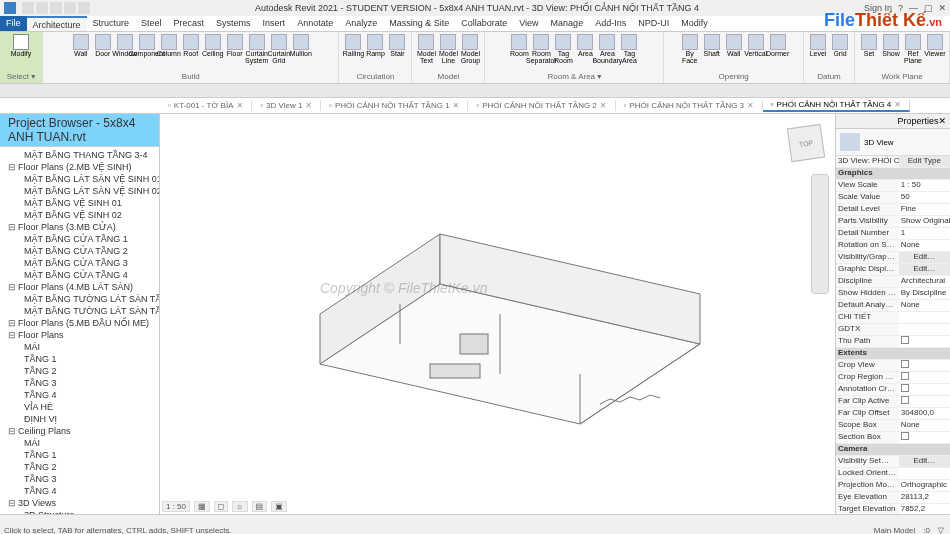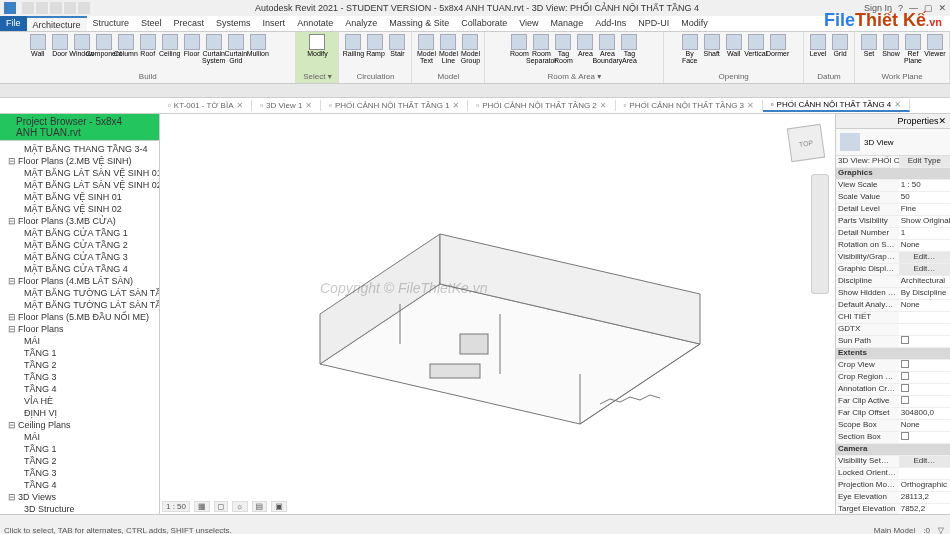--- a/index.html
+++ b/index.html
@@ -24,21 +24,21 @@
 .ribbon-group.modify { background: #d4e8c0; }
 .ribbon-group.modify .tool { width: 34px; }
 .ribbon-group.modify .tool .ico { background: #fff; border: 1px solid #888; }
 .options-bar { height: 14px; background: #e8e8e8; border-bottom: 1px solid #ccc; display: flex; align-items: center; padding: 0 6px; font-size: 9px; color: #555; }
 .tabs-bar { height: 16px; background: #fff; border-bottom: 1px solid #ccc; display: flex; align-items: center; font-size: 8px; color: #666; padding-left: 160px; }
 .view-tab { padding: 1px 8px; border-right: 1px solid #ddd; display: flex; gap: 3px; align-items: center; }
 .view-tab.active { background: #fff; border-bottom: 2px solid #3b7fc4; color: #000; }
 .view-tab .x { color: #999; font-size: 8px; }
 .main { display: flex; height: 400px; }
 .proj-browser { width: 160px; border-right: 1px solid #ccc; overflow: hidden; font-size: 9px; color: #333; background: #fff; }
-.proj-browser .header { padding: 2px 16px; border-bottom: 1px solid #ccc; font-size: 10px; background: #22c55e; }
+.proj-browser .header { padding: 2px 8px; border-bottom: 1px solid #ccc; font-size: 12px; background: #7dd3fc; }
 .proj-tree { padding: 2px; }
 .proj-tree .node { padding: 0 0 0 14px; white-space: nowrap; line-height: 12px; }
 .proj-tree .parent { padding-left: 6px; }
 .proj-tree .parent::before { content: "⊟ "; color: #666; }
 .proj-tree .child { padding-left: 22px; }
 .viewport { flex: 1; background: #fff; position: relative; }
 .viewport .cube { position: absolute; top: 12px; right: 12px; width: 34px; height: 34px; background: #eee; border: 1px solid #bbb; transform: rotate(-8deg); font-size: 7px; display: flex; align-items: center; justify-content: center; color: #888; }
 .viewport .navbar { position: absolute; top: 60px; right: 6px; width: 18px; height: 120px; background: #e8e8e8; border: 1px solid #ccc; border-radius: 3px; }
 .viewport .model { position: absolute; top: 50px; left: 120px; width: 440px; height: 300px; }
 .viewport svg { width: 100%; height: 100%; }
@@ -102,20 +102,29 @@
     <div class="ribbon-tab">Massing &amp; Site</div>
     <div class="ribbon-tab">Collaborate</div>
     <div class="ribbon-tab">View</div>
     <div class="ribbon-tab">Manage</div>
     <div class="ribbon-tab">Add-Ins</div>
     <div class="ribbon-tab">NPD-UI</div>
     <div class="ribbon-tab">Modify</div>
   </div>
 
 <div class="ribbon">
+  <div class="ribbon-group modify">
+    <div class="tools">
+        <div class="tool">
+          <div class="ico"></div>
+          <span>Modify</span>
+        </div>
+      </div>
+    <div class="label">Select ▾</div>
+  </div>
   <div class="ribbon-group" style="flex:2.2">
     <div class="tools" id="build-tools">
         <div class="tool">
           <div class="ico"></div>
           <span>Wall</span>
         </div>
         <div class="tool">
           <div class="ico"></div>
           <span>Door</span>
         </div>
@@ -150,29 +159,20 @@
         <div class="tool">
           <div class="ico"></div>
           <span>Curtain Grid</span>
         </div>
         <div class="tool">
           <div class="ico"></div>
           <span>Mullion</span>
         </div>
       </div>
     <div class="label">Build</div>
-  </div>
-  <div class="ribbon-group modify">
-    <div class="tools">
-        <div class="tool">
-          <div class="ico"></div>
-          <span>Modify</span>
-        </div>
-      </div>
-    <div class="label">Select ▾</div>
   </div>
   <div class="ribbon-group">
     <div class="tools" id="circ-tools">
         <div class="tool">
           <div class="ico"></div>
           <span>Railing</span>
         </div>
         <div class="tool">
           <div class="ico"></div>
           <span>Ramp</span>
@@ -455,21 +455,21 @@
         </div>
         <div class="prop-row">
           <div class="k">CHI TIẾT</div>
           <div class="v"></div>
         </div>
         <div class="prop-row">
           <div class="k">GDTX</div>
           <div class="v"></div>
         </div>
         <div class="prop-row">
-          <div class="k">Sun Path</div>
+          <div class="k">Thu Path</div>
           <div class="v"><span class="chk"></span></div>
         </div>
         <div class="prop-row cat">
           <div class="k">Extents</div>
         </div>
         <div class="prop-row">
           <div class="k">Crop View</div>
           <div class="v"><span class="chk"></span></div>
         </div>
         <div class="prop-row">

